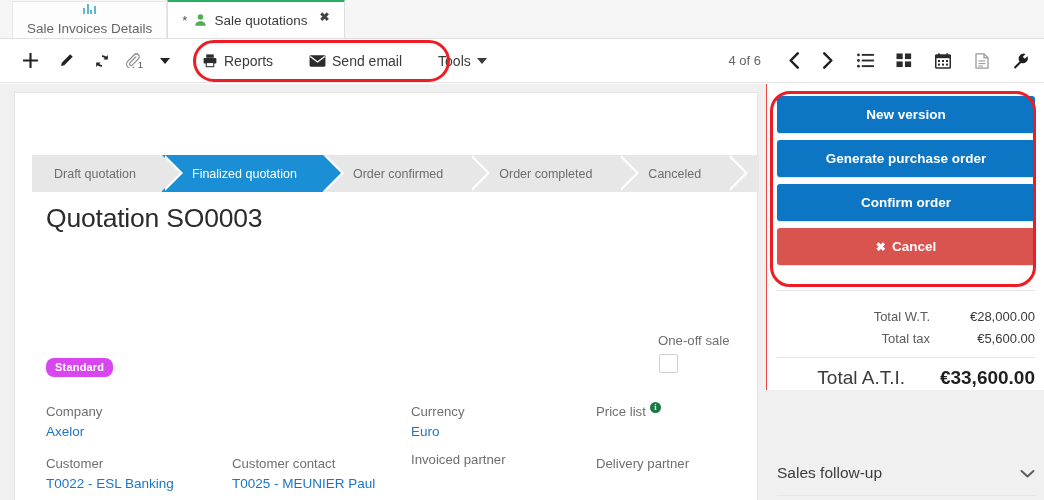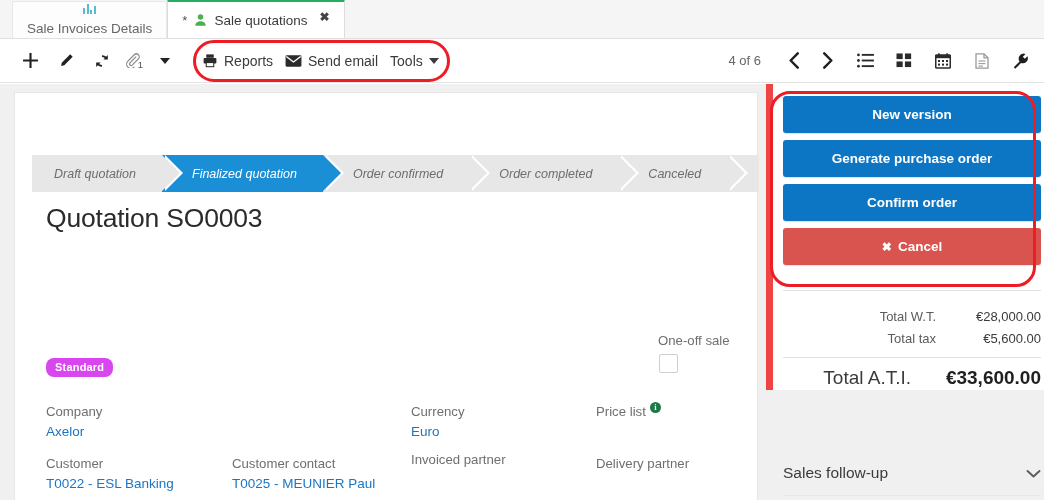--- a/index.html
+++ b/index.html
@@ -53,21 +53,21 @@
   .tb-btn {
     width:36px; height:30px; display:flex; align-items:center; justify-content:center;
     color:#222; position:relative;
   }
   .tb-btn.sm { width:30px; }
   .badge-num { font-size:9.5px; color:#555; position:relative; top:4px; left:-2px; }
   .caret-dn {
     width:0;height:0;border-left:5px solid transparent;border-right:5px solid transparent;
     border-top:6px solid #222;
   }
-  .tb-actions { display:flex; align-items:center; gap:12px; margin-left:22px; }
+  .tb-actions { display:flex; align-items:center; gap:36px; margin-left:22px; }
   .tb-action {
     display:flex; align-items:center; gap:6px; font-size:14px; color:#3b3b3b;
     white-space:nowrap;
   }
   .tb-right {
     margin-left:auto; display:flex; align-items:center; gap:1px; padding-right:4px;
   }
   .pager { font-size:13px; color:#666; margin-right:14px; }
   .navarrow {
     width:34px;height:32px;display:flex;align-items:center;justify-content:center;
@@ -92,21 +92,20 @@
 
   
   .statusbar {
     position:absolute; top:62px; left:17px; width:727px; height:37px;
     display:flex; align-items:stretch; background:#e7e7e7; overflow:hidden;
   }
   .step {
     position:relative; display:flex; align-items:center; justify-content:flex-end;
     font-size:12.5px; color:#6d6d6d; background:#e7e7e7;
     padding:0 26px 0 30px;
-    font-style:italic;
   }
   .step:first-child { padding-left:22px; }
   .step:after {
     content:""; position:absolute; right:-18px; top:0; width:0; height:0;
     border-top:18.5px solid transparent; border-bottom:18.5px solid transparent;
     border-left:18px solid #e7e7e7; z-index:2;
   }
   .step:before {
     content:""; position:absolute; right:-21px; top:0; width:0; height:0;
     border-top:18.5px solid transparent; border-bottom:18.5px solid transparent;
@@ -146,21 +145,21 @@
   }
 
   .chk-box {
     width:19px;height:19px;border:1px solid #cfcfcf;background:#fff;border-radius:2px;
     margin-top:6px;
   }
 
   
   .rightpanel {
     position:absolute; top:0px; left:766px; width:278px; height:306px;
-    background:#fff; border-left:7px solid #ef4444;
+    background:#fff; border-left:1px solid #ef4444;
   }
   .act-btns { position:absolute; top:12px; left:10px; width:258px; }
   .act-btn {
     width:258px; height:37px; display:flex; align-items:center; justify-content:center;
     color:#fff; font-size:13.5px; font-weight:bold; border-radius:3px;
     margin-bottom:7px; box-shadow:0 1px 1px rgba(0,0,0,.12);
   }
   .act-btn.blue { background:#0d76c4; }
   .act-btn.red { background:#d9534f; }
   .x-glyph { font-size:12px; margin-right:6px; font-weight:bold; }

